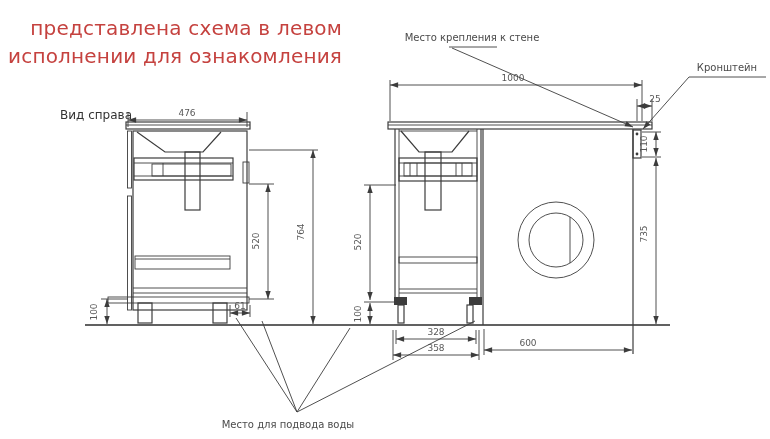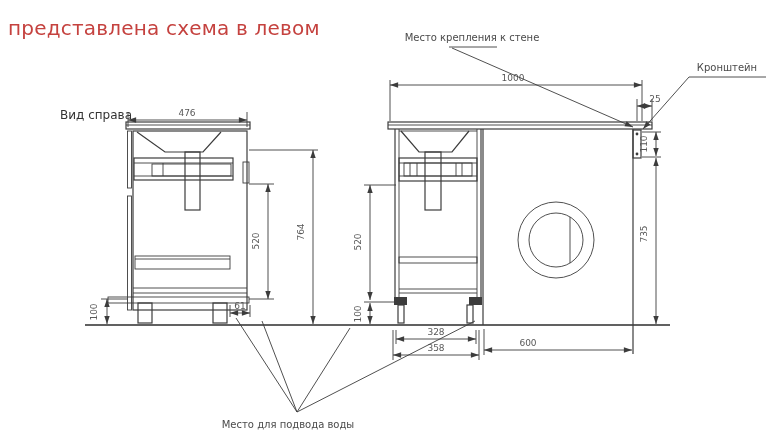--- a/index.html
+++ b/index.html
@@ -30,20 +30,21 @@
   .lbl{font-size:10px;fill:var(--label_text);}
   .view{font-size:12px;fill:#333333;}
   .mid{text-anchor:middle;}
   .arrow-head{fill:var(--line);stroke:none;}
 </style>
 </head>
 <body>
 
 <div class="red-title">
   <span>представлена схема в левом</span>
+  <span>исполнении для ознакомления</span>
 </div>
 
 <svg width="770" height="439" viewBox="0 0 770 439">
   <defs>
     <marker id="mE" orient="auto" markerUnits="userSpaceOnUse" markerWidth="10" markerHeight="8" refX="8.6" refY="3.5">
       <path class="arrow-head" d="M0.5,0.8 L8.6,3.5 L0.5,6.2 Z"></path>
     </marker>
     <marker id="mS" orient="auto-start-reverse" markerUnits="userSpaceOnUse" markerWidth="10" markerHeight="8" refX="8.6" refY="3.5">
       <path class="arrow-head" d="M0.5,0.8 L8.6,3.5 L0.5,6.2 Z"></path>
     </marker>

